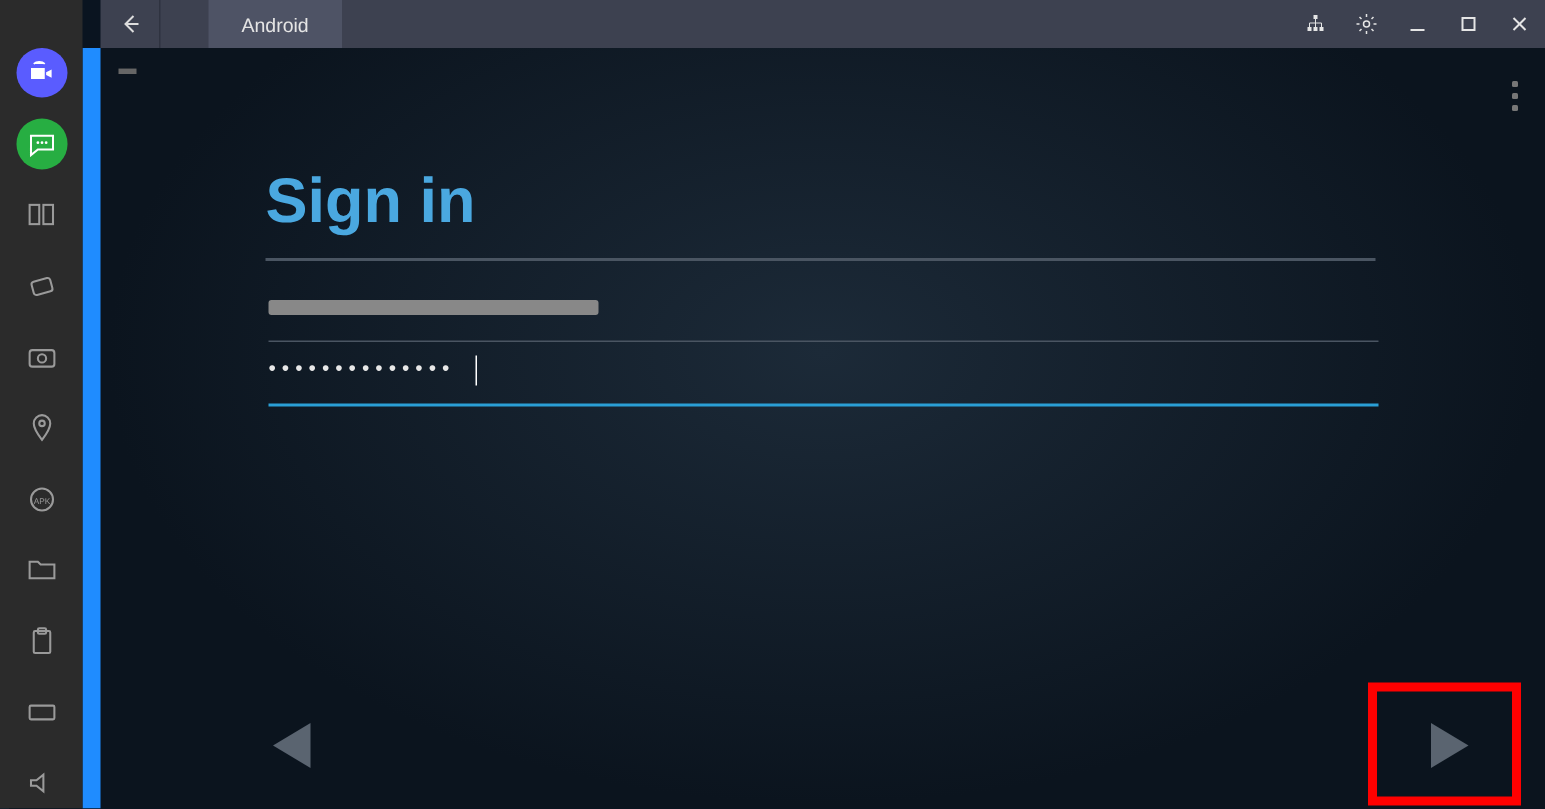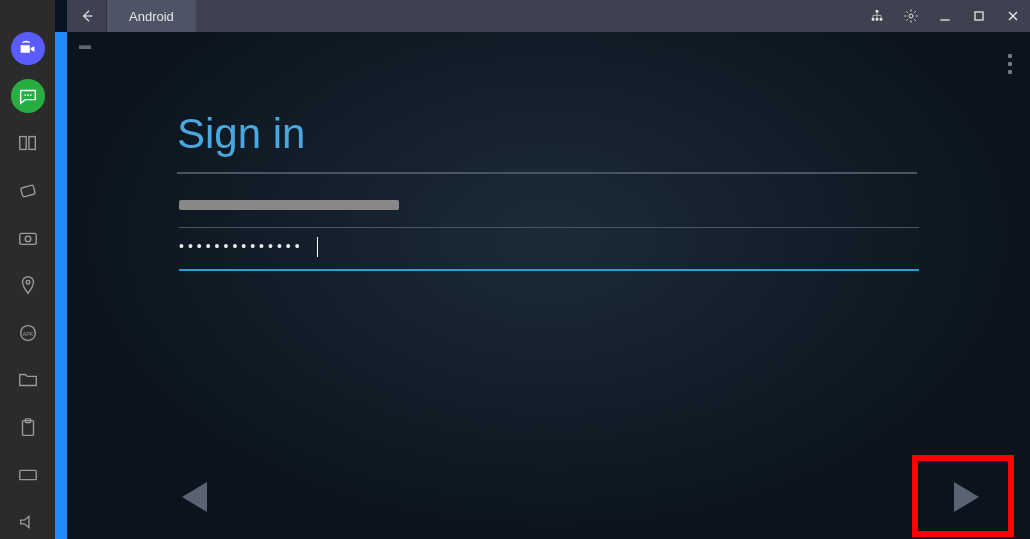--- a/index.html
+++ b/index.html
@@ -63,21 +63,21 @@
     width: 40px;
     display: flex; align-items: center; justify-content: center;
     color: #ddd; cursor: pointer;
     border-right: 1px solid #2f3340;
   }
   .titlebar .tab {
     background: #4e5365;
     color: #e5e5e5;
     padding: 0 22px;
     font-size: 13px;
-    display: flex; align-items: center;
+    display: flex; align-items: center; margin-left: 32px;
   }
   .titlebar .spacer { flex: 1; }
   .titlebar .winbtn {
     width: 34px;
     display: flex; align-items: center; justify-content: center;
     color: #e5e5e5; cursor: pointer;
   }
   .titlebar svg { width: 16px; height: 16px; }
   .content {
     position: absolute;
@@ -87,21 +87,21 @@
     background: radial-gradient(ellipse at 50% 40%, #1c2a38 0%, #0b141e 70%);
   }
   .battery-ind {
     position: absolute; left: 12px; top: 6px; color: #666; font-size: 12px;
   }
   .heading {
     position: absolute;
     left: 110px; top: 78px;
     color: #4aa8e0;
     font-size: 42px;
-    font-weight: 400;
+    font-weight: 700;
   }
   .divider {
     position: absolute;
     left: 110px; top: 140px;
     width: 740px;
     height: 2px;
     background: #4a5562;
   }
   .email-row {
     position: absolute;

